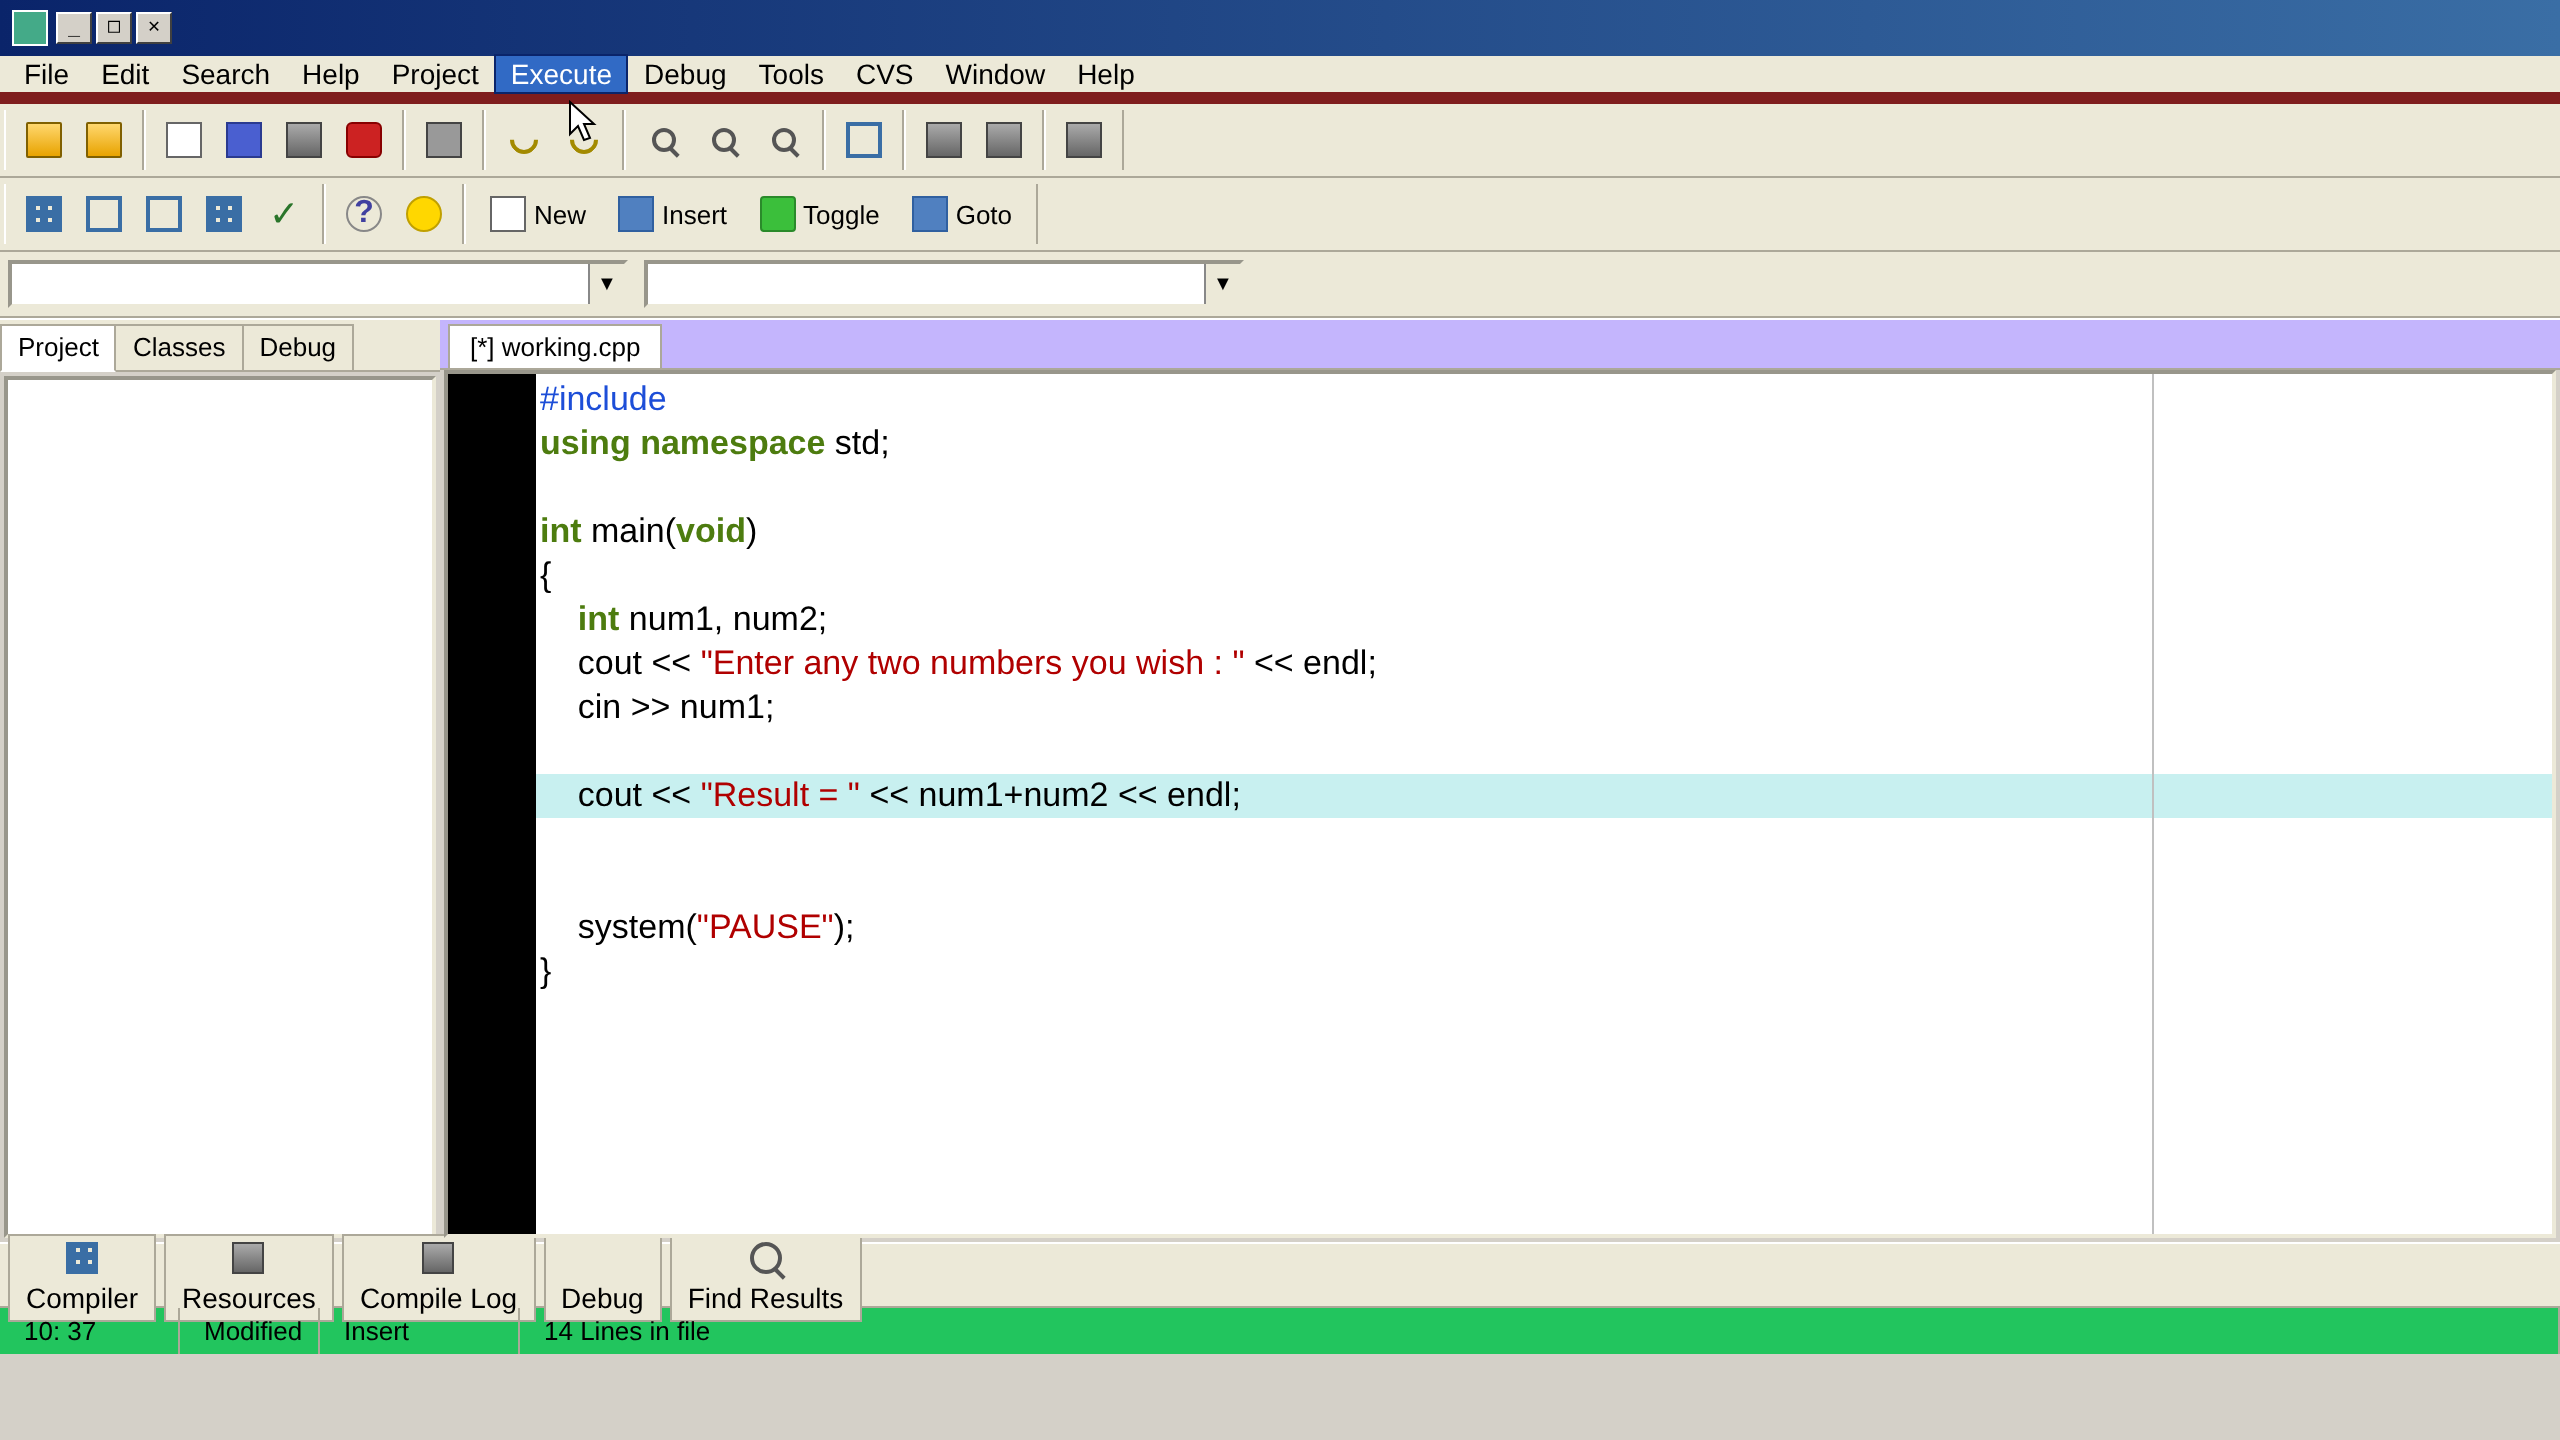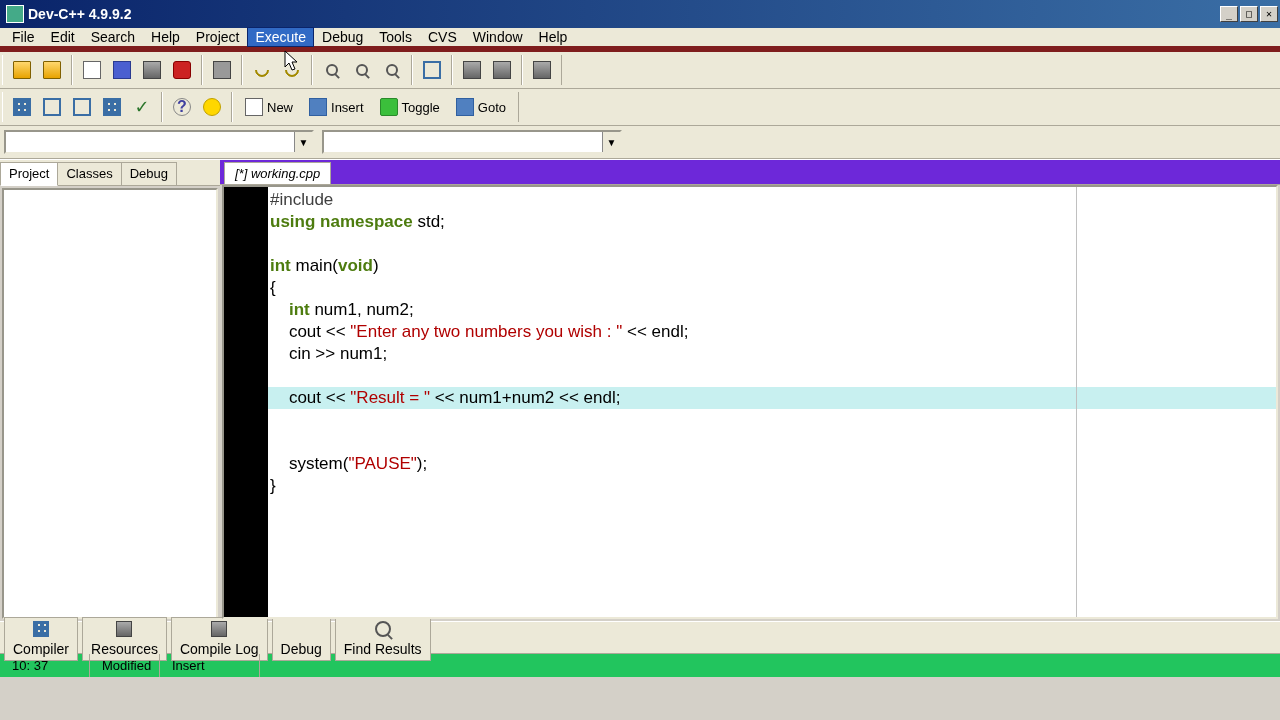--- a/index.html
+++ b/index.html
@@ -57,28 +57,28 @@
 
 
 .left-panel { width: 220px; display: flex; flex-direction: column; }
 .left-tabs { display: flex; background: #ece9d8; border-bottom: 1px solid #aca899; padding-top: 2px; }
 .side-tab { padding: 3px 8px; font-size: 13px; border: 1px solid #aca899; border-bottom: none; background: #ece9d8; margin-right: -1px; position: relative; }
 .side-tab.active { background: #fff; border-bottom: 1px solid #fff; z-index: 1; margin-bottom: -1px; padding-bottom: 4px; }
 .left-content { flex: 1; background: #fff; border: 2px inset #ece9d8; margin: 2px; }
 
 
 .editor-area { flex: 1; display: flex; flex-direction: column; }
-.file-tabs { display: flex; background: #6d28d9; padding: 2px 0 0 4px; border-bottom: 1px solid #aca899; font-style: italic; }
+.file-tabs { display: flex; background: #c4b5fd; padding: 2px 0 0 4px; border-bottom: 1px solid #aca899; }
 .file-tab { padding: 3px 10px; font-size: 13px; border: 1px solid #aca899; border-bottom: none; background: #fff; position: relative; }
 .editor { flex: 1; display: flex; background: #fff; border: 2px inset #ece9d8; margin: 0 2px 2px 2px; position: relative; overflow: hidden; }
 .gutter { width: 44px; background: #000; }
 .code { flex: 1; font-family: "Courier New", monospace; font-size: 17px; line-height: 22px; padding: 2px 0; white-space: pre; position: relative; }
 .code-line { padding-left: 2px; }
 .hl-line { background: #c8f0f0; }
-.tok-pp { color: #404040; }
+.tok-pp { color: #1d4ed8; }
 .tok-kw { color: #4d7c0f; font-weight: bold; }
 .tok-str { color: #b00000; }
 .print-margin { position: absolute; top: 0; bottom: 0; left: 852px; width: 1px; background: #c0c0c0; }
 
 
 .bottom-tabs { display: flex; background: #ece9d8; padding: 4px 4px 2px 4px; border-top: 1px solid #fff; gap: 4px; height: 32px; align-items: center;}
 .bottom-tab { display: flex; align-items: center; padding: 3px 8px; border: 1px solid #aca899; background: #ece9d8; font-size: 14px; gap: 4px; flex-direction: column;}
 .bottom-tab .icon { width: 16px; height: 16px; }
 
 
@@ -88,21 +88,20 @@
 
 
 .mouse-cursor { position: absolute; left: 284px; top: 50px; width: 16px; height: 24px; pointer-events: none; z-index: 100; }
 .mouse-cursor svg { width: 100%; height: 100%; }
 </style>
 </head>
 <body>
 
 <div class="titlebar">
   <span class="titlebar-icon"></span>
-  <span class="titlebar-text">Dev-C++ 4.9.9.2</span>
   <div class="win-controls">
     <div class="win-btn">_</div>
     <div class="win-btn">□</div>
     <div class="win-btn">✕</div>
   </div>
 </div>
 
 <div class="menubar" id="menubar">
     <div class="menu-item">File</div>
     <div class="menu-item">Edit</div>
@@ -280,19 +279,20 @@
     <div class="bottom-tab">
       <span class="icon ico-search"></span>
       <span>Find Results</span>
     </div>
   </div>
 
 <div class="statusbar">
   <div class="status-cell" style="width:90px">10: 37</div>
   <div class="status-cell" style="width:70px">Modified</div>
   <div class="status-cell" style="width:100px">Insert</div>
+  <div class="status-cell wide">14 Lines in file</div>
 </div>
 
 <div class="mouse-cursor">
 <svg viewBox="0 0 16 24">
       <path d="M1 1 L1 17 L5 13 L8 20 L11 19 L8 12 L13 12 Z" fill="#fff" stroke="#000" stroke-width="1"></path>
     </svg>
 </div>
 
 </body></html>

